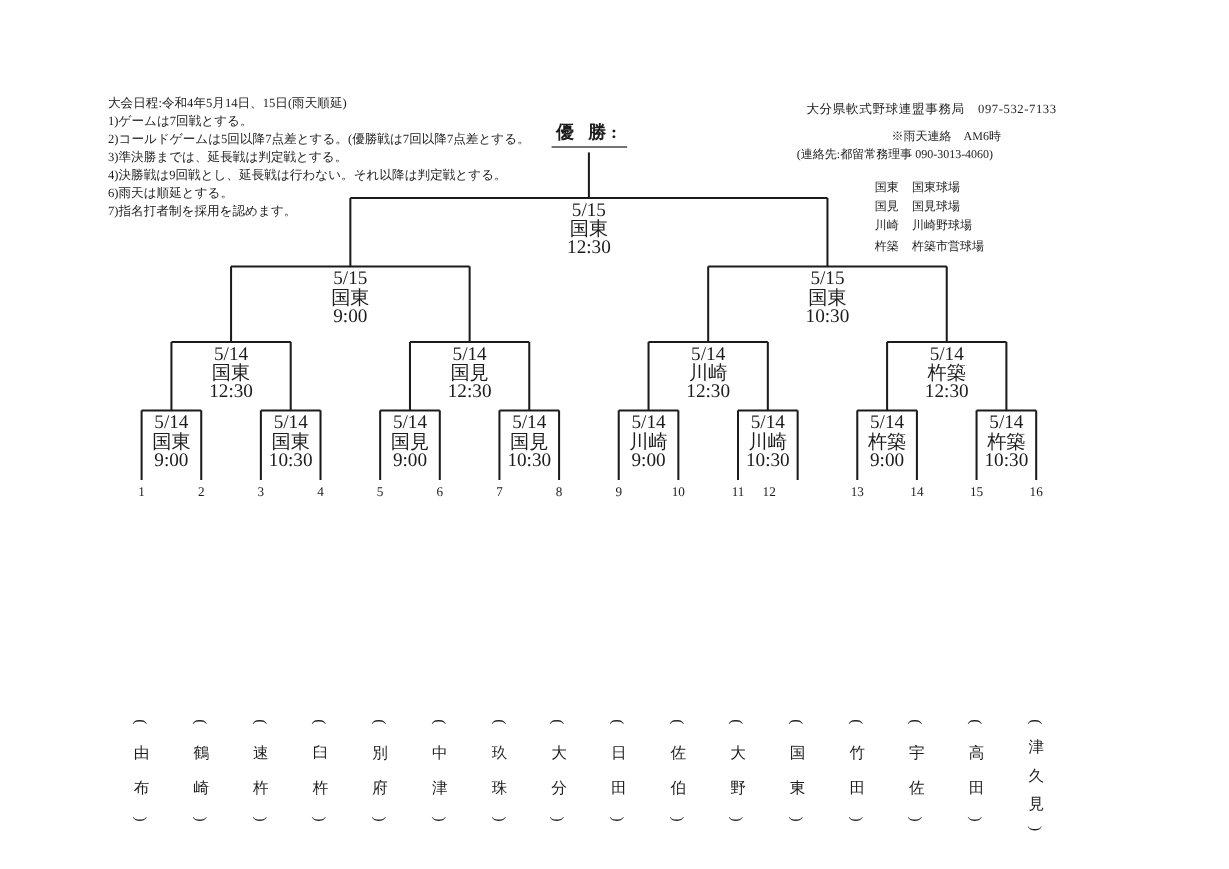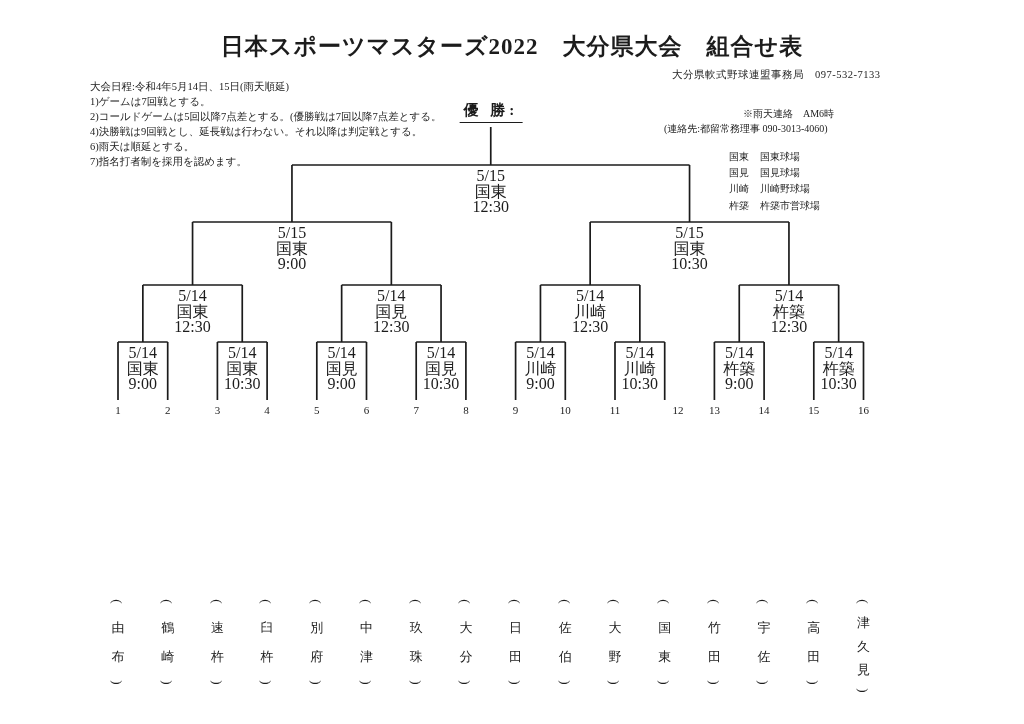--- a/index.html
+++ b/index.html
@@ -1,44 +1,44 @@
 <!DOCTYPE html>
 <html><head>
 <meta charset="utf-8">
 <style>
   html,body{margin:0;padding:0;background:#ffffff;}
   body{width:1024px;height:724px;font-family:"Liberation Serif","DejaVu Serif",serif;color:#1c1c1c;}
   .page{position:relative;width:1024px;height:724px;overflow:hidden;background:#ffffff;}
   .title{position:absolute;top:31px;left:0;width:100%;text-align:center;font-size:23px;font-weight:bold;letter-spacing:1px;}
   .notes{position:absolute;left:90px;top:79px;font-size:10.5px;line-height:15px;}
-  .contact-office{position:absolute;left:672px;top:68px;font-size:10.5px;letter-spacing:.5px;}
+  .contact-office{position:absolute;left:672px;top:84px;font-size:10.5px;letter-spacing:.5px;}
   .rain-note{position:absolute;left:743px;top:107px;font-size:10px;}
   .rain-contact{position:absolute;left:664px;top:122px;font-size:10px;}
   .venues{position:absolute;left:729px;top:149px;font-size:10px;line-height:16.2px;}
   .venue-row span.abbr{display:inline-block;margin-right:11px;}
   .champion{position:absolute;top:101px;font-size:15px;font-weight:bold;letter-spacing:4px;border-bottom:1.6px solid #1c1c1c;padding:0 4px 2px 4px;transform:translateX(-50%);white-space:nowrap;}
   svg.bracket{position:absolute;left:0;top:0;pointer-events:none;}
   svg.bracket line{stroke:#1b1b1b;stroke-width:1.7;}
   .match-label{position:absolute;transform:translateX(-50%);text-align:center;font-size:16px;line-height:15.5px;white-space:nowrap;}
   .seed-num{position:absolute;top:404px;transform:translateX(-50%);font-size:11px;}
   .team-col{position:absolute;top:597px;transform:translateX(-50%);display:flex;flex-direction:column;align-items:center;justify-content:space-between;font-size:13px;}
   .team-col .ch{line-height:13px;}
   .team-col .paren{transform:rotate(90deg);line-height:9px;font-size:13px;}
 </style>
 </head>
 <body>
 
 <div class="page">
 
-  <div class="title">日本スポーツマスターズ2022　大分県大会　組合せ表</div>
 
   <div class="notes">
     <div>大会日程:令和4年5月14日、15日(雨天順延)</div>
     <div>1)ゲームは7回戦とする。</div>
     <div>2)コールドゲームは5回以降7点差とする。(優勝戦は7回以降7点差とする。</div>
+    <div>3)準決勝までは、延長戦は判定戦とする。</div>
     <div>4)決勝戦は9回戦とし、延長戦は行わない。それ以降は判定戦とする。</div>
     <div>6)雨天は順延とする。</div>
     <div>7)指名打者制を採用を認めます。</div>
   </div>
 
   <div class="contact-office">大分県軟式野球連盟事務局　097-532-7133</div>
   <div class="rain-note">※雨天連絡　AM6時</div>
   <div class="rain-contact">(連絡先:都留常務理事 090-3013-4060)</div>
 
   <div class="venues">
@@ -189,21 +189,21 @@
       <div class="seed-num" style="left: 167.7px;">2</div>
       <div class="seed-num" style="left: 217.4px;">3</div>
       <div class="seed-num" style="left: 267.1px;">4</div>
       <div class="seed-num" style="left: 316.8px;">5</div>
       <div class="seed-num" style="left: 366.5px;">6</div>
       <div class="seed-num" style="left: 416.2px;">7</div>
       <div class="seed-num" style="left: 465.9px;">8</div>
       <div class="seed-num" style="left: 515.6px;">9</div>
       <div class="seed-num" style="left: 565.3px;">10</div>
       <div class="seed-num" style="left: 615px;">11</div>
-      <div class="seed-num" style="left: 678px;">12</div>
+      <div class="seed-num" style="left: 641px;">12</div>
       <div class="seed-num" style="left: 714.4px;">13</div>
       <div class="seed-num" style="left: 764.1px;">14</div>
       <div class="seed-num" style="left: 813.8px;">15</div>
       <div class="seed-num" style="left: 863.5px;">16</div>
     </div>
   <div>
       <div class="team-col" style="left: 118px; height: 90px;">
         <span class="paren">(</span>
         <span class="ch">由</span>
         <span class="ch">布</span>

